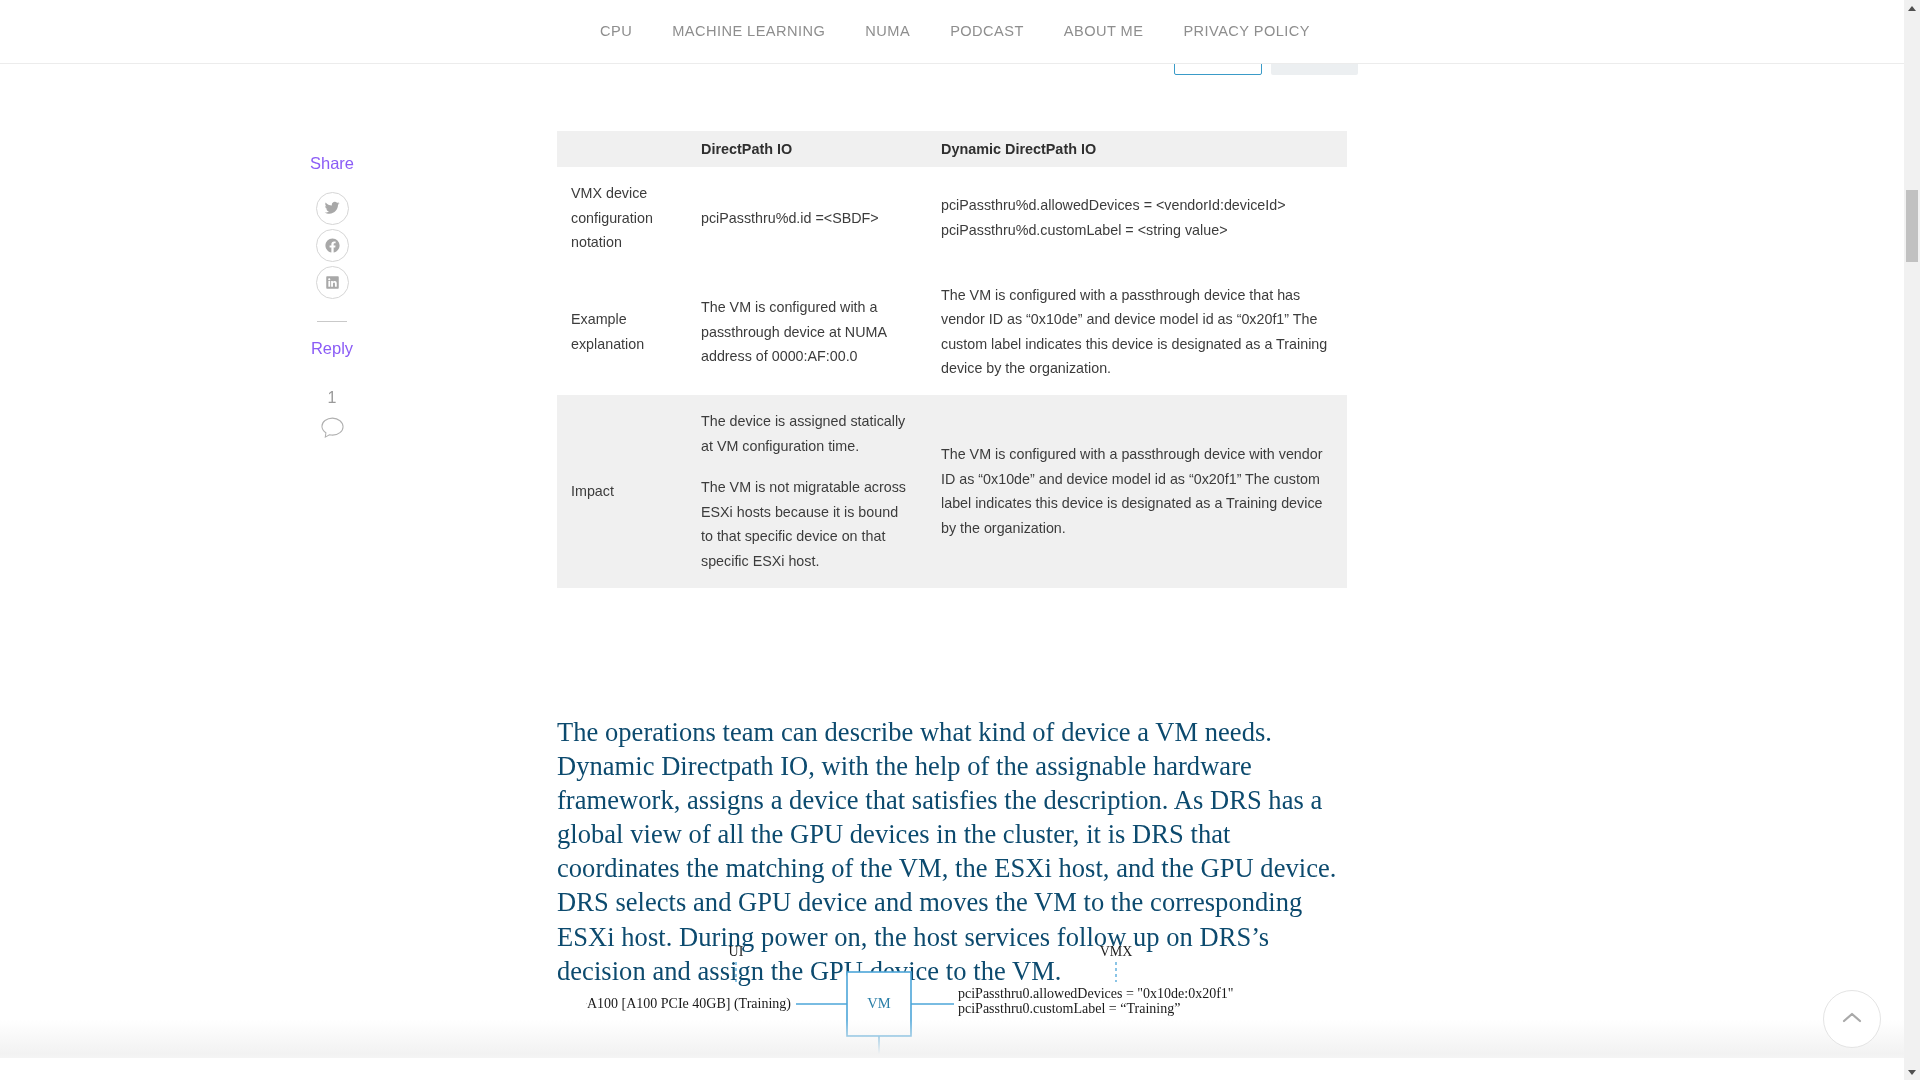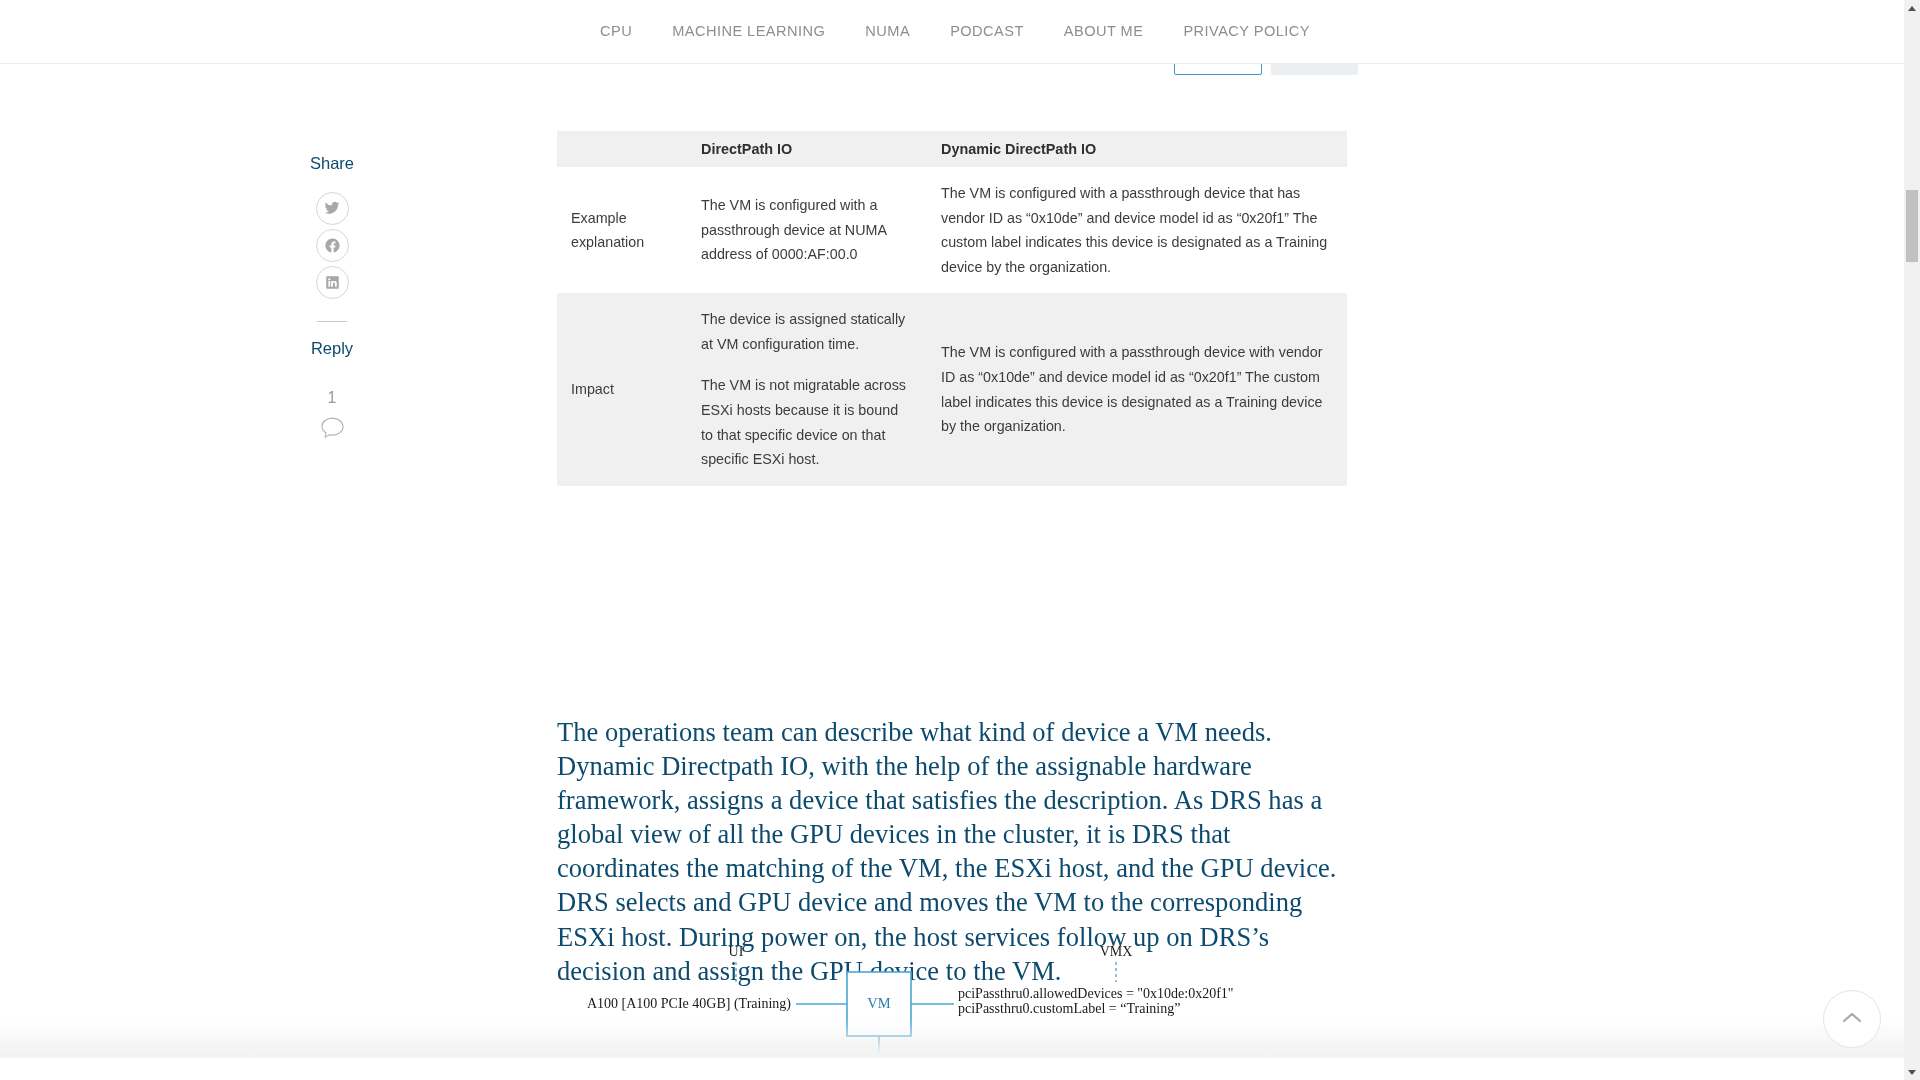--- a/index.html
+++ b/index.html
@@ -92,21 +92,21 @@
     position: absolute;
     left: 290px;
     top: 155px;
     width: 84px;
     display: flex;
     flex-direction: column;
     align-items: center;
   }
   .rail-label {
     font-size: 16.5px;
-    color: #0c4a6e;
+    color: #8b5cf6;
     font-family: "Liberation Sans", sans-serif;
     line-height: 1;
     margin-bottom: 20px;
   }
   .share-circle {
     width: 33px; height: 33px;
     border-radius: 50%;
     border: 1px solid #d6d6d6;
     display: flex;
     align-items: center;
@@ -347,20 +347,28 @@
     </colgroup>
     <thead>
       <tr>
         <th></th>
         <th>DirectPath IO</th>
         <th>Dynamic DirectPath IO</th>
       </tr>
     </thead>
     <tbody>
 
+      <tr class="odd">
+        <td class="label">VMX device configuration notation</td>
+        <td>pciPassthru%d.id =&lt;SBDF&gt;</td>
+        <td>
+          <span class="cellline">pciPassthru%d.allowedDevices = &lt;vendorId:deviceId&gt;</span>
+          <span class="cellline">pciPassthru%d.customLabel = &lt;string value&gt;</span>
+        </td>
+      </tr>
 
 
       <tr class="odd">
         <td class="label">Example explanation</td>
         <td>The VM is configured with a passthrough device at NUMA address of 0000:AF:00.0</td>
         <td>The VM is configured with a passthrough device that has vendor ID as “0x10de” and device model id as “0x20f1” The custom label indicates this device is designated as a Training device by the organization.</td>
       </tr>
 
       <tr class="even">
         <td class="label">Impact</td>

